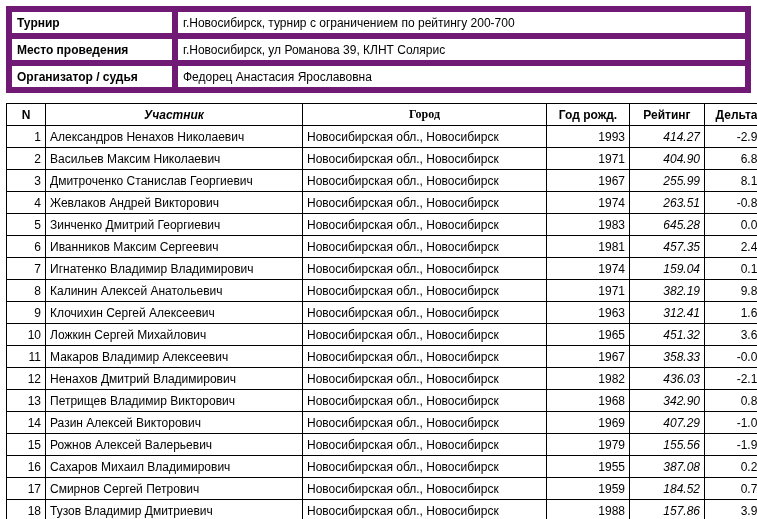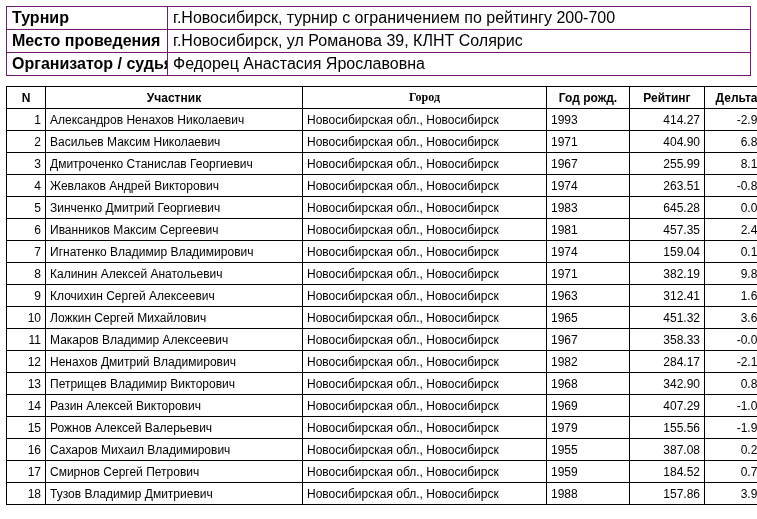--- a/index.html
+++ b/index.html
@@ -21,25 +21,25 @@
   }
 
   
   table.info {
     border-collapse: collapse;
     width: 745px;
     table-layout: fixed;
     margin-bottom: 10px;
   }
   table.info td {
-    border: 1px solid #701a75;
+    border: 6px solid #701a75;
     padding: 2px 5px;
     height: 17px;
     vertical-align: middle;
-    font-size: 16px;
+    font-size: 12px;
     white-space: nowrap;
     overflow: hidden;
   }
   table.info td.label {
     font-weight: bold;
     width: 150px;
   }
 
   
   table.results {
@@ -58,31 +58,31 @@
     overflow: hidden;
   }
   table.results thead th {
     font-weight: bold;
     text-align: center;
     background: #ffffff;
   }
 
   
   .col-n     { width: 30px; }
-  .col-part  { width: 248px; }
+  .col-part  { width: 248px; font-style: italic; }
   .col-city  { width: 235px; font-family: Liberation Serif, serif; }
   .col-year  { width: 74px; }
   .col-rat   { width: 66px; }
   .col-delta { width: 55px; }
 
   td.c-n     { text-align: right; }
   td.c-part  { text-align: left; padding-left: 8px; }
   td.c-city  { text-align: left; }
-  td.c-year  { text-align: left; }
-  td.c-rat   { text-align: right; padding-right: 6px; }
+  td.c-year  { text-align: right; }
+  td.c-rat   { text-align: right; padding-right: 6px; font-style: italic; }
   td.c-delta { text-align: right; padding-right: 6px; }
 </style>
 </head>
 <body>
 
 <div class="page">
 
   <table class="info">
     <tbody>
       <tr>
@@ -199,21 +199,21 @@
           <td class="c-city">Новосибирская обл., Новосибирск</td>
           <td class="c-year">1967</td>
           <td class="c-rat">358.33</td>
           <td class="c-delta">-0.01</td>
         </tr>
         <tr>
           <td class="c-n">12</td>
           <td class="c-part">Ненахов Дмитрий Владимирович</td>
           <td class="c-city">Новосибирская обл., Новосибирск</td>
           <td class="c-year">1982</td>
-          <td class="c-rat">284.17</td>
+          <td class="c-rat">436.03</td>
           <td class="c-delta">-2.14</td>
         </tr>
         <tr>
           <td class="c-n">13</td>
           <td class="c-part">Петрищев Владимир Викторович</td>
           <td class="c-city">Новосибирская обл., Новосибирск</td>
           <td class="c-year">1968</td>
           <td class="c-rat">342.90</td>
           <td class="c-delta">0.81</td>
         </tr>

